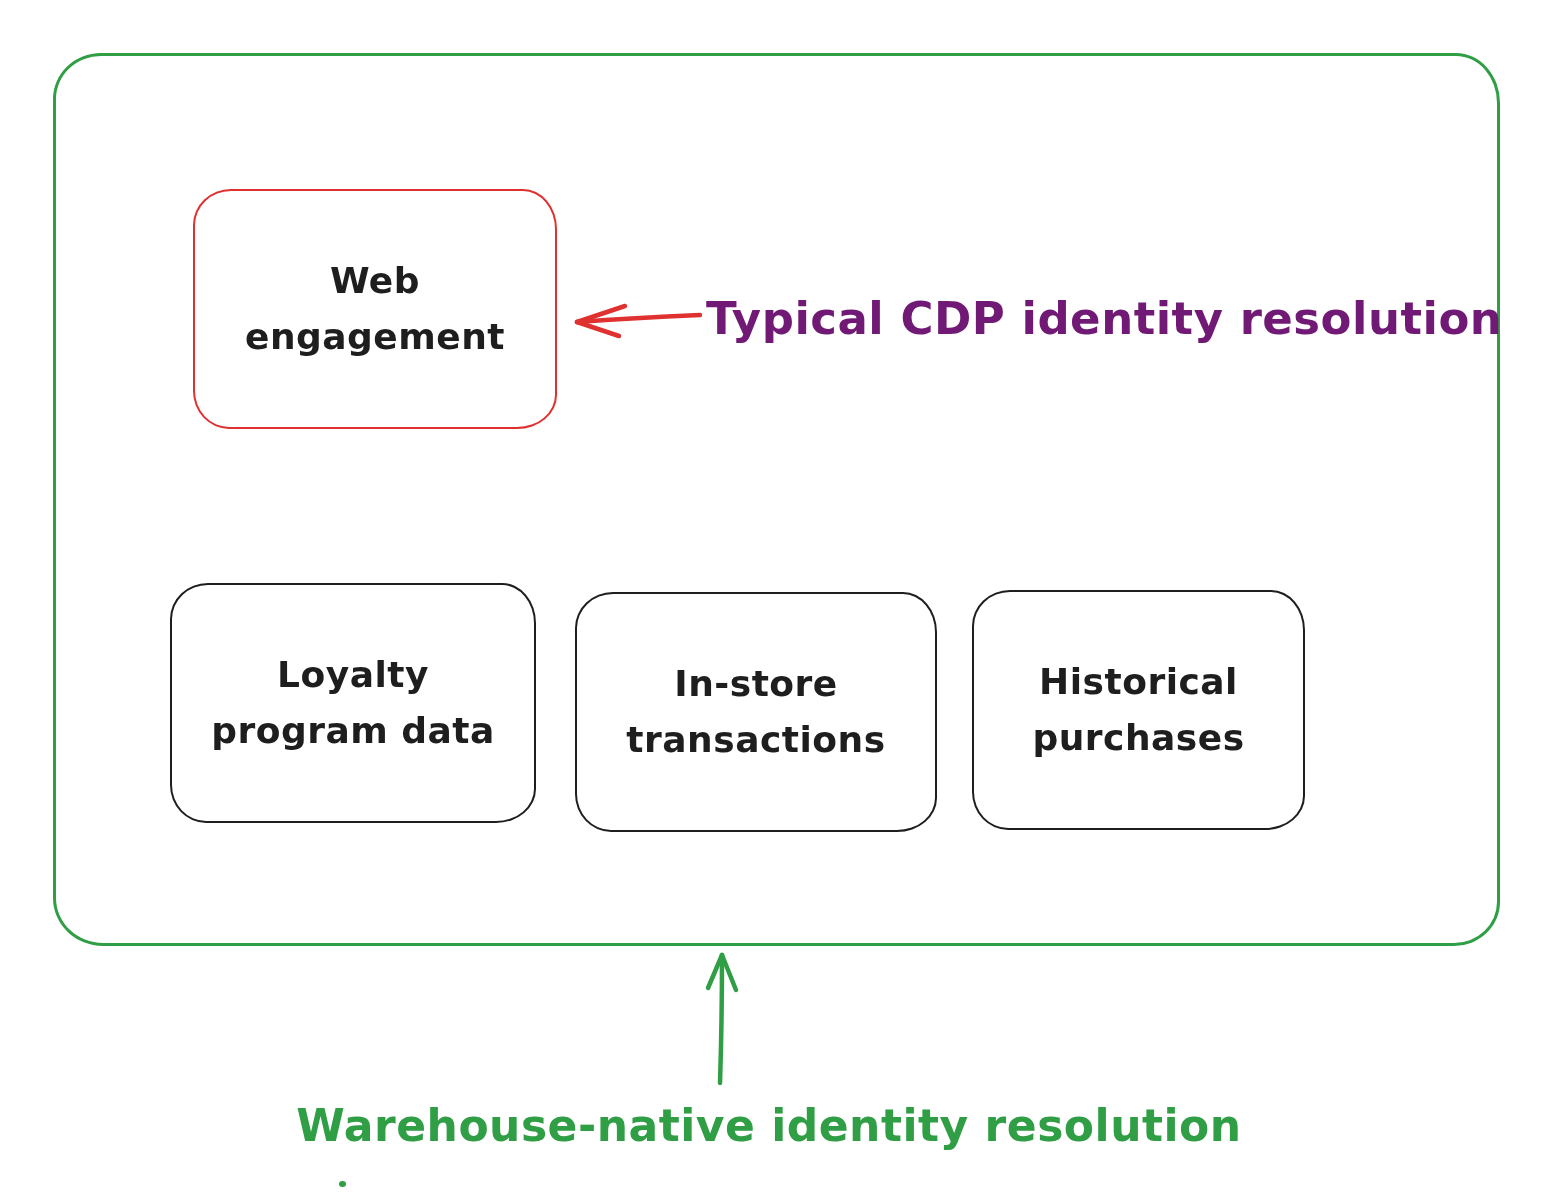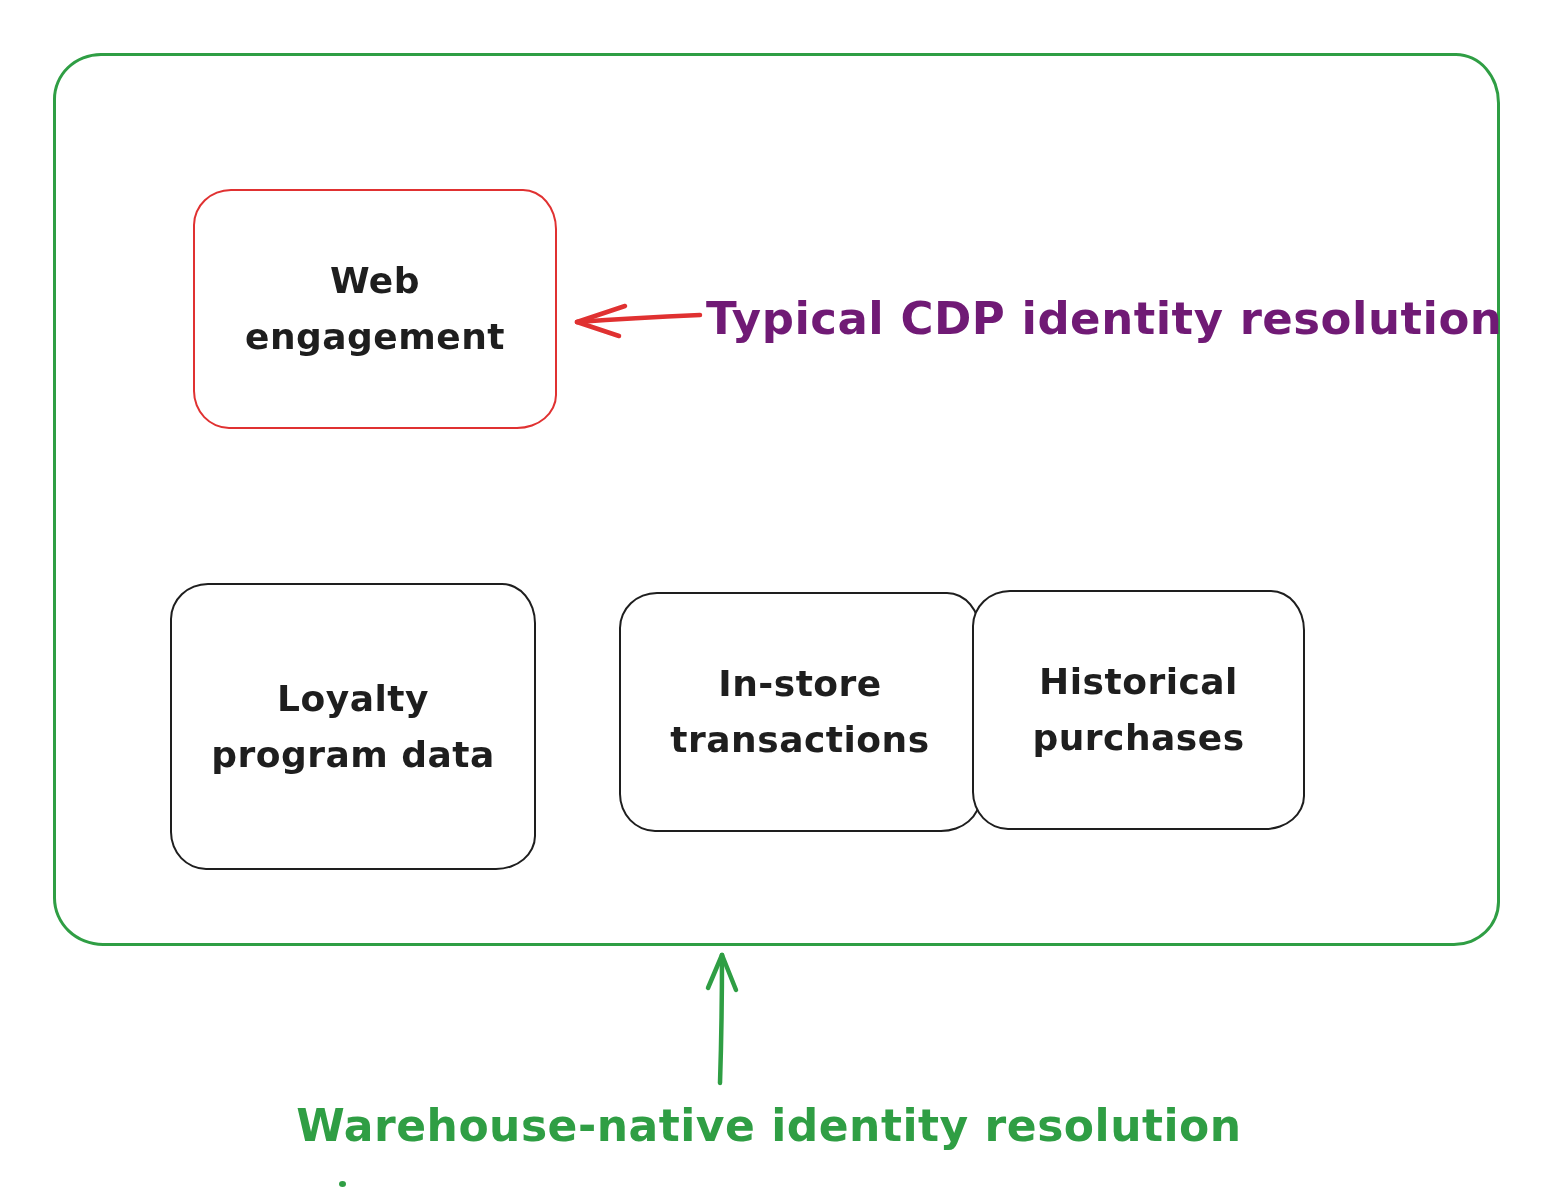--- a/index.html
+++ b/index.html
@@ -33,22 +33,22 @@
   .node-label {
     color: #1e1e1e;
     font-size: 36px;
     font-weight: bold;
     line-height: 1.55;
     white-space: pre-line;
     letter-spacing: 0.5px;
   }
 
   .box-web        { left: 193px; top: 189px; width: 364px; height: 240px; border: 2.5px solid #e03131; }
-  .box-loyalty    { left: 170px; top: 583px; width: 366px; height: 287px; border: 2.5px solid #1e1e1e; }
-  .box-instore    { left: 575px; top: 592px; width: 362px; height: 240px; border: 2.5px solid #1e1e1e; margin-left: 44px; }
+  .box-loyalty    { left: 170px; top: 583px; width: 366px; height: 240px; border: 2.5px solid #1e1e1e; }
+  .box-instore    { left: 575px; top: 592px; width: 362px; height: 240px; border: 2.5px solid #1e1e1e; }
   .box-historical { left: 972px; top: 590px; width: 333px; height: 240px; border: 2.5px solid #1e1e1e; }
 
   
   .cdp-annotation {
     left: 706px; top: 288px;
     height: 60px;
     display: flex; align-items: center;
     color: #701a75;
     font-size: 45px;
     font-weight: bold;

